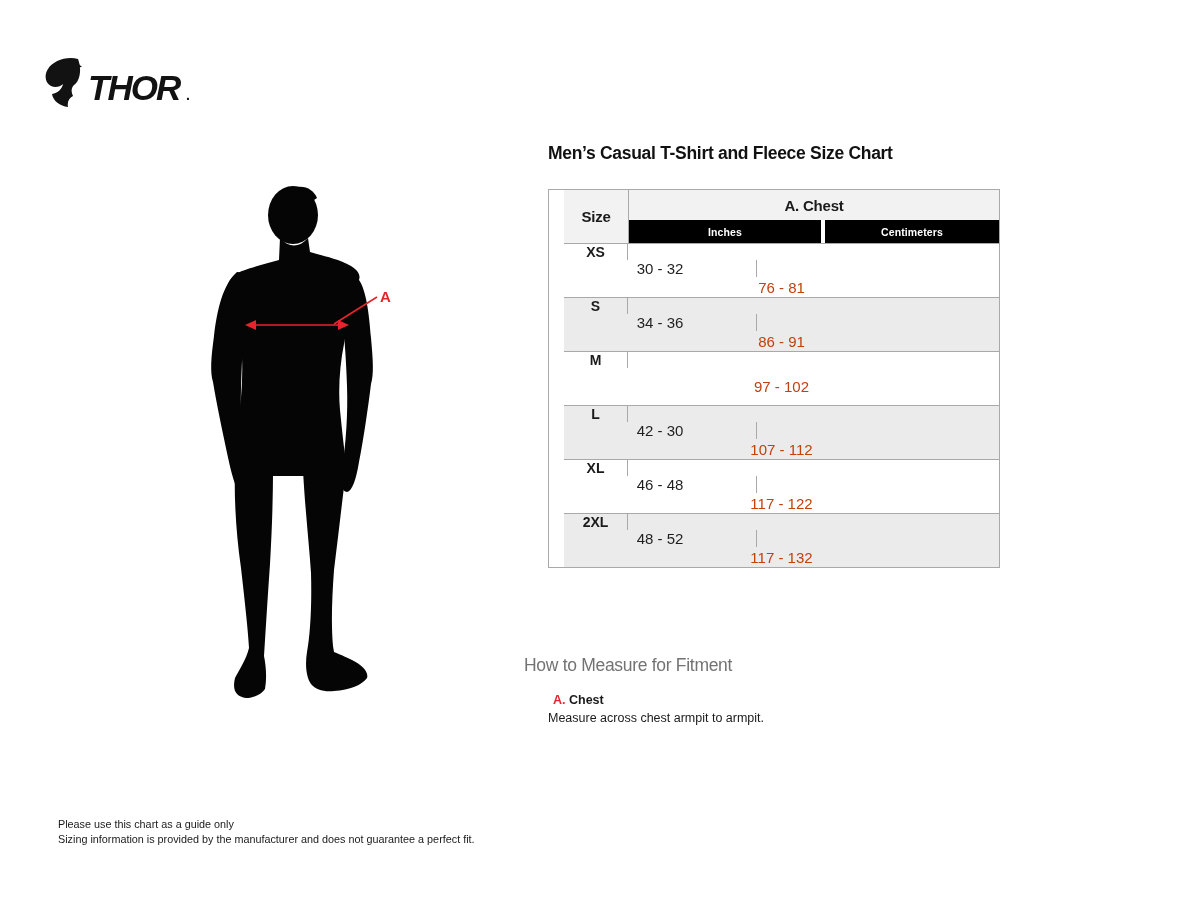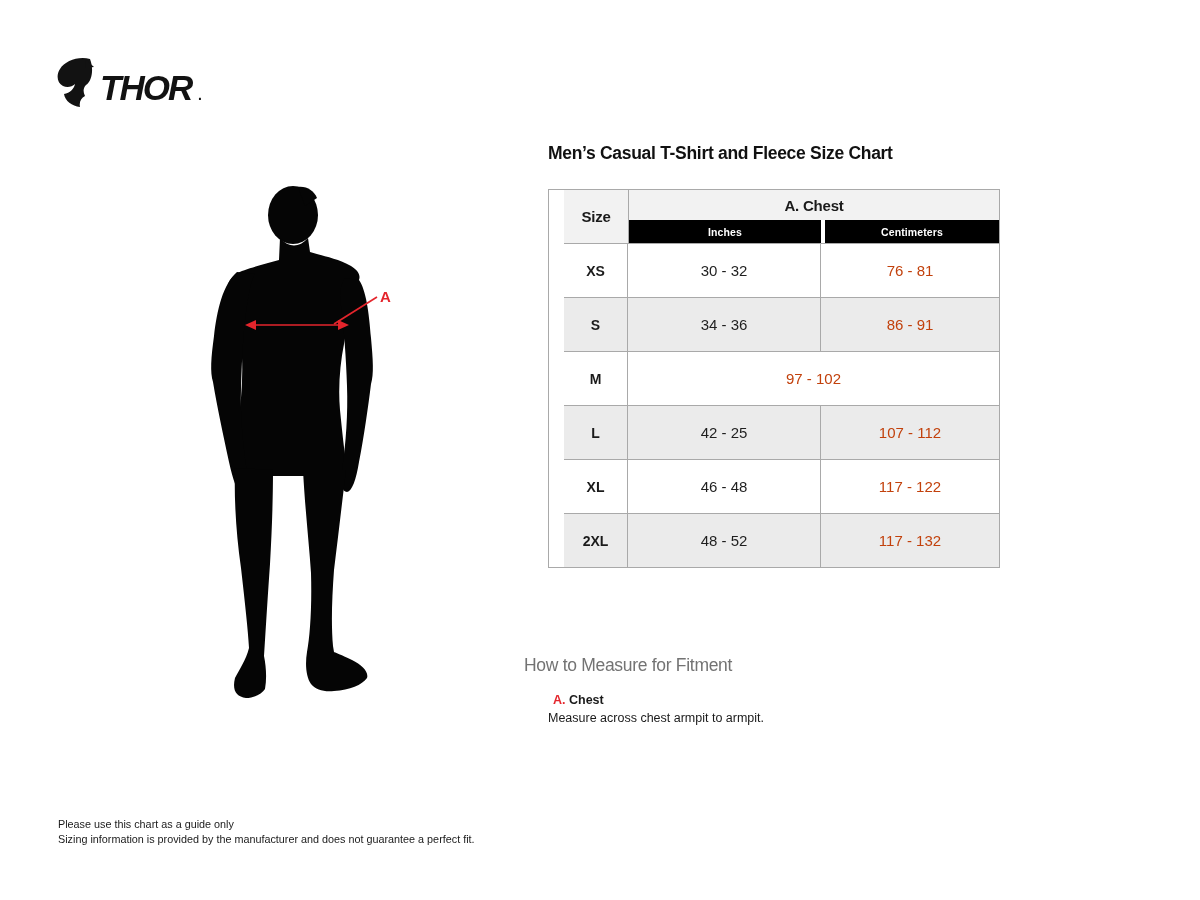--- a/index.html
+++ b/index.html
@@ -2,21 +2,21 @@
 <html><head>
 <meta charset="utf-8">
 <style>
   html,body{margin:0;padding:0;}
   body{
     width:1200px;height:900px;position:relative;background:#ffffff;
     font-family:"Liberation Sans","DejaVu Sans",sans-serif;color:#1a1a1a;
     overflow:hidden;
   }
   
-  .logo{position:absolute;left:56px;top:58px;width:150px;height:50px;}
+  .logo{position:absolute;left:44px;top:58px;width:150px;height:50px;}
   
   .figure{position:absolute;left:210px;top:178px;width:195px;height:524px;}
   
   .chart-title{
     position:absolute;left:548px;top:143px;width:460px;
     font-size:17.5px;font-weight:700;letter-spacing:-0.3px;color:#111;
   }
   .size-table{
     position:absolute;left:548px;top:189px;width:452px;
     border:1px solid #a9a9a9;background:#fff;box-sizing:border-box;padding-left:15px;
@@ -33,21 +33,21 @@
     font-weight:700;font-size:15px;letter-spacing:-0.2px;
   }
   .sub-row{height:28px;display:flex;background:#fff;}
   .bar{
     background:#000;color:#fff;font-size:10.5px;font-weight:700;
     display:flex;align-items:center;justify-content:center;letter-spacing:0.1px;
   }
   .bar.inches{width:192px;}
   .bar-gap{width:4px;background:#fff;}
   .bar.cm{flex:1;}
-  .row{display:flex;height:53px;border-bottom:1px solid #a9a9a9;background:#fff;}
+  .row{display:flex;height:53px;border-bottom:1px solid #a9a9a9;background:#fff;flex-direction:column;}
   .row:last-child{border-bottom:none;}
   .row.stripe{background:#ebebeb;}
   .cell{display:flex;align-items:center;justify-content:center;box-sizing:border-box;}
   .cell-size{width:64px;border-right:1px solid #a9a9a9;font-weight:700;font-size:14px;}
   .cell-in{width:193px;border-right:1px solid #a9a9a9;font-size:15px;color:#1f1f1f;}
   .cell-cm{flex:1;font-size:15px;color:#c2410c;}
   
   .howto-heading{
     position:absolute;left:524px;top:655px;
     font-size:17.5px;font-weight:400;letter-spacing:-0.3px;color:#737373;
@@ -146,21 +146,21 @@
     <div class="cell cell-size">S</div>
     <div class="cell cell-in">34 - 36</div>
     <div class="cell cell-cm">86 - 91</div>
   </div>
   <div class="row">
     <div class="cell cell-size">M</div>
     <div class="cell cell-cm">97 - 102</div>
   </div>
   <div class="row stripe">
     <div class="cell cell-size">L</div>
-    <div class="cell cell-in">42 - 25</div>
+    <div class="cell cell-in">42 - 30</div>
     <div class="cell cell-cm">107 - 112</div>
   </div>
   <div class="row">
     <div class="cell cell-size">XL</div>
     <div class="cell cell-in">46 - 48</div>
     <div class="cell cell-cm">117 - 122</div>
   </div>
   <div class="row stripe">
     <div class="cell cell-size">2XL</div>
     <div class="cell cell-in">48 - 52</div>

